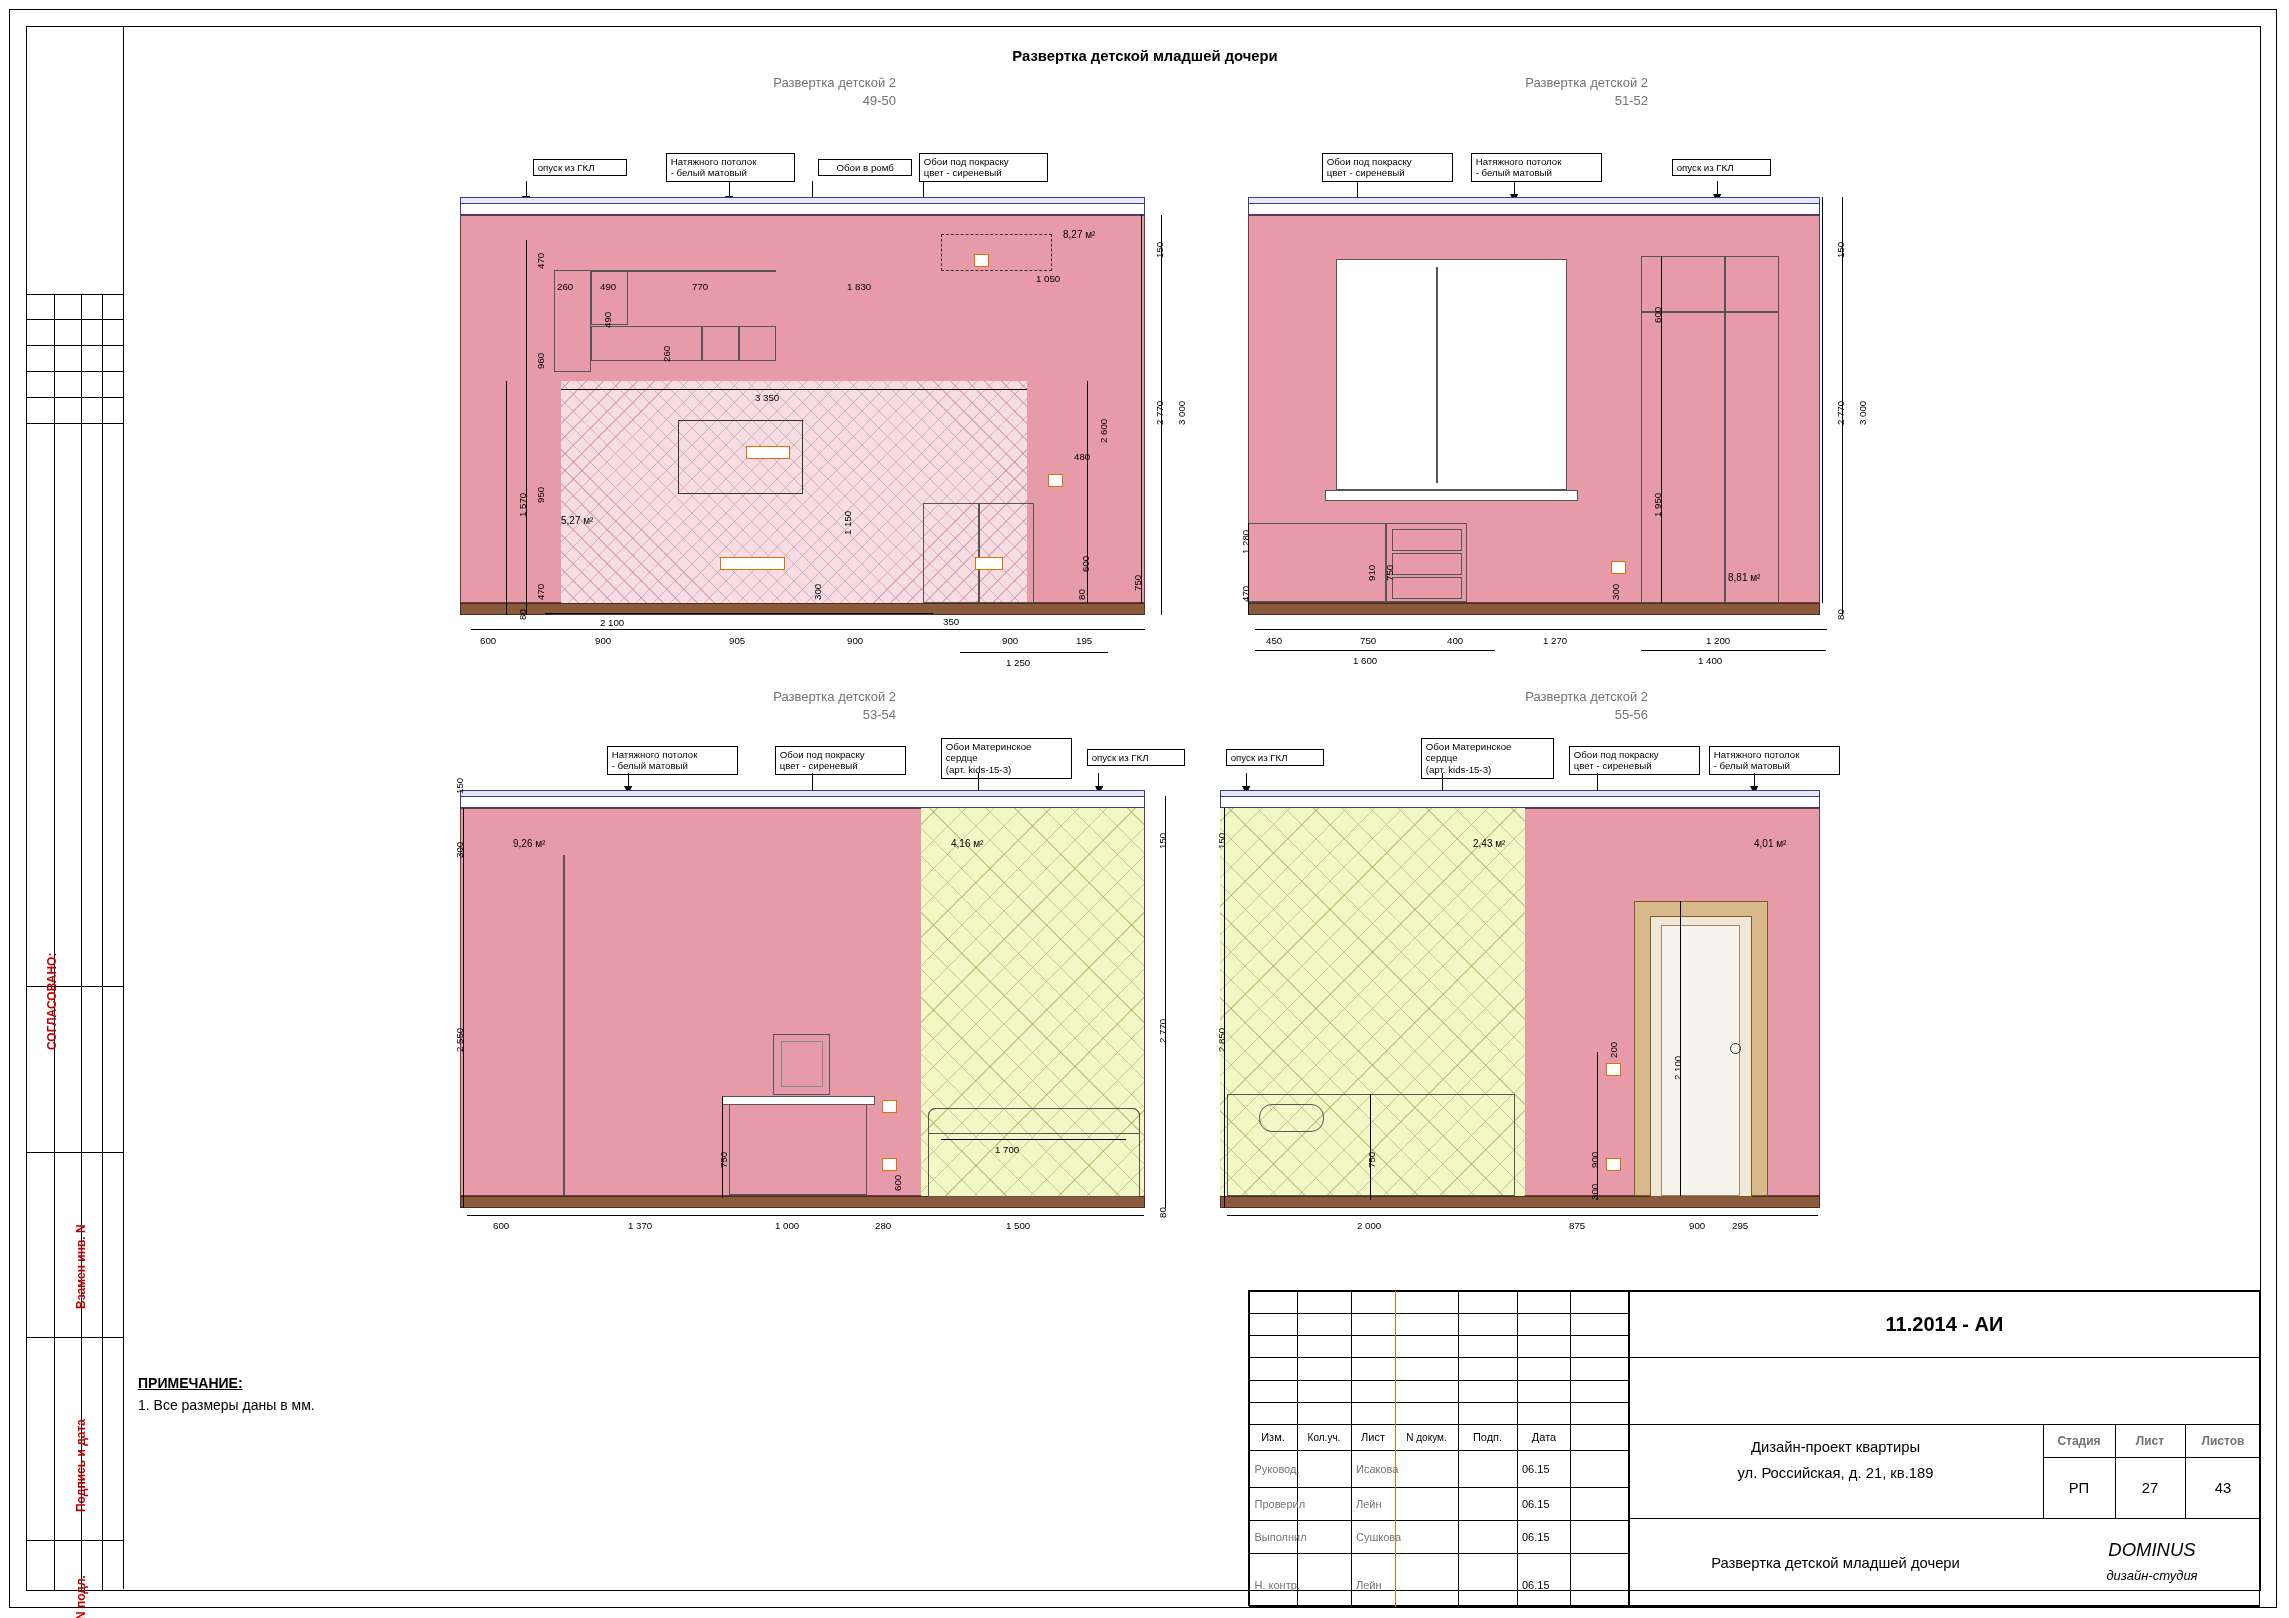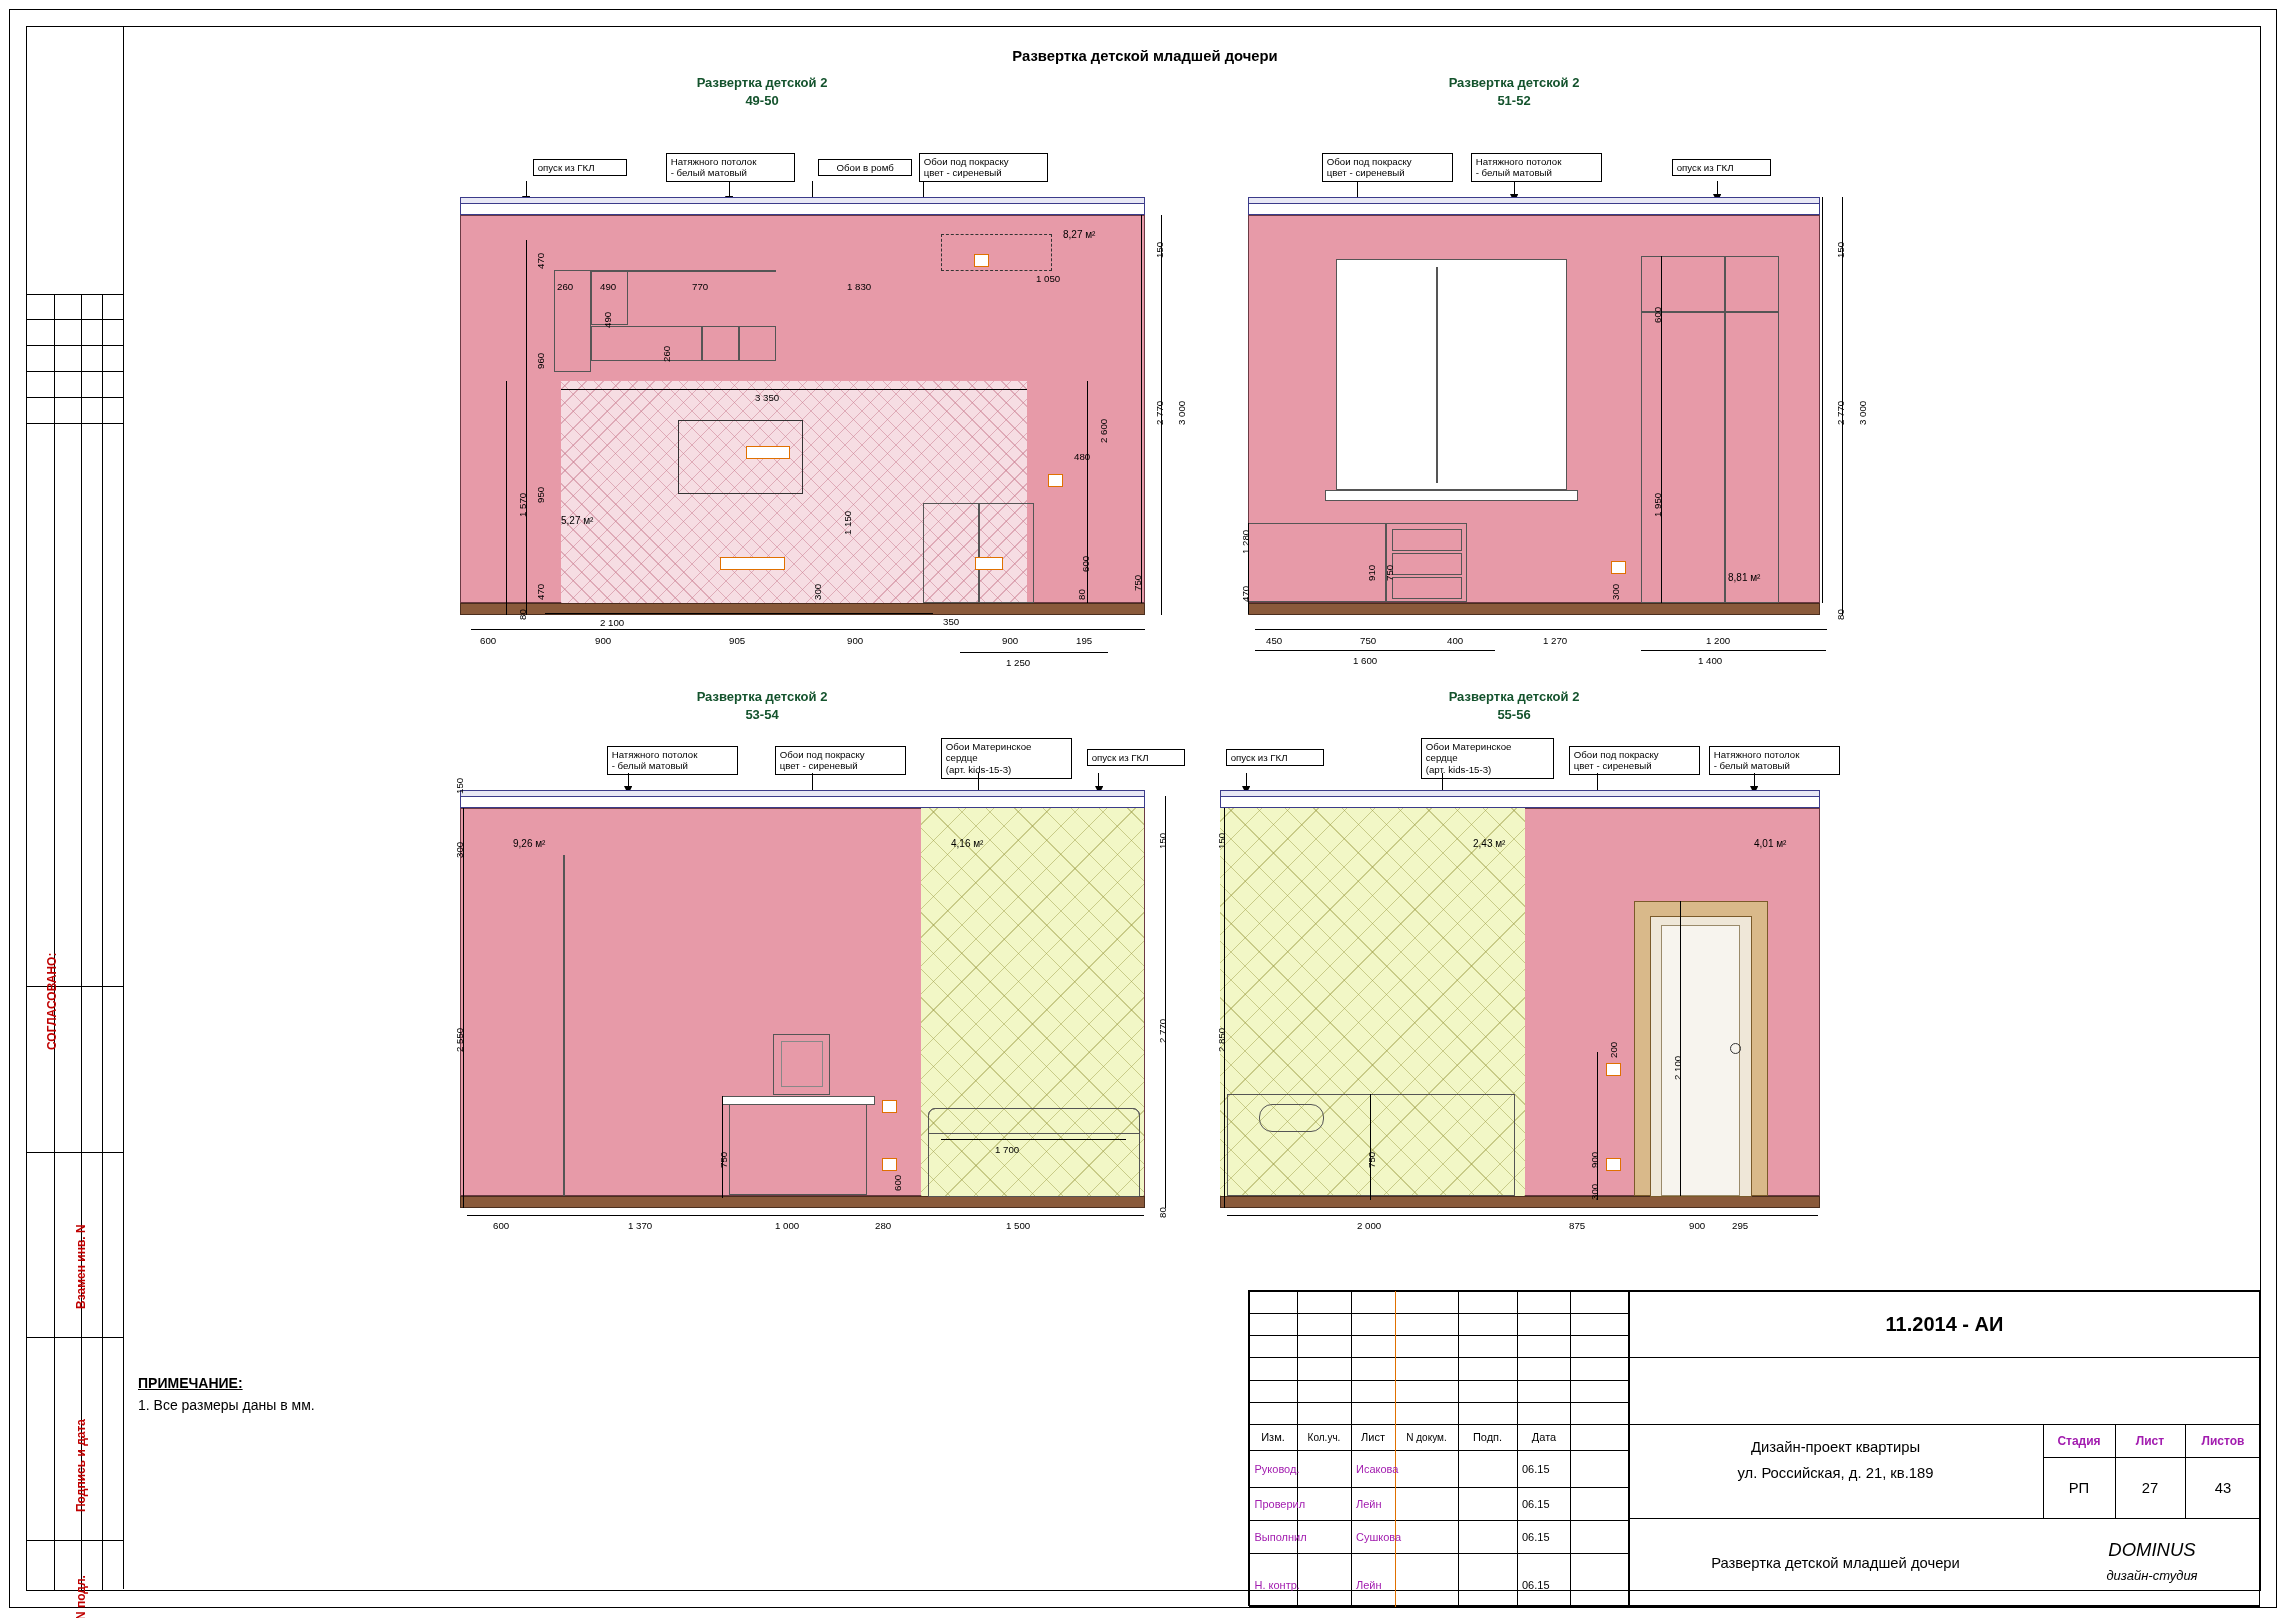--- a/index.html
+++ b/index.html
@@ -6,37 +6,37 @@
   body{width:2290px;height:1619px;font-family:"Liberation Sans",sans-serif;color:#000;position:relative;overflow:hidden;}
   .sheet{position:absolute;left:0;top:0;width:2290px;height:1619px;}
   .frame-outer{position:absolute;left:9.2px;top:9.2px;width:2266px;height:1597px;border:1.8px solid #000;}
   .frame-inner{position:absolute;left:26px;top:26px;width:2233px;height:1563px;border:0.9px solid #000;}
   .left-col{position:absolute;left:26px;top:26px;width:97px;height:1563px;border-right:0.9px solid #000;}
   .left-col .hline{position:absolute;left:0;width:97px;height:0;border-top:0.9px solid #000;}
   .left-col .vline{position:absolute;top:0;width:0;border-left:0.9px solid #000;}
   .vtext{position:absolute;transform-origin:0 0;transform:rotate(-90deg);white-space:nowrap;font-size:12px;font-weight:bold;}
   .vtext.red{color:#c00000;}
   .title-main{position:absolute;top:48px;left:0;width:2290px;text-align:center;font-size:14.8px;font-weight:bold;}
-  .elev-title{position:absolute;text-align:center;color:#14532d;font-size:13px;font-weight:bold;line-height:1.35;}
+  .elev-title{position:absolute;text-align:right;color:#737373;font-size:13px;font-weight:normal;line-height:1.35;}
   .note-box{position:absolute;border:0.9px solid #000;background:#fff;font-size:9.7px;line-height:1.2;padding:1.8px 3.7px;white-space:pre-line;}
   .lead{position:absolute;background:#000;}
   .dim{position:absolute;font-size:9.7px;white-space:nowrap;}
   .dimv{position:absolute;font-size:9.7px;white-space:nowrap;transform-origin:0 0;transform:rotate(-90deg);}
   .area{position:absolute;font-size:10px;}
   .wall{position:absolute;background:#e79aa8;border:0.9px solid #6b3a44;box-sizing:border-box;}
   .ceil{position:absolute;background:#e8e8f5;border:0.9px solid #3b3b8a;box-sizing:border-box;}
   .ceil2{position:absolute;background:#fff;border:0.9px solid #3b3b8a;box-sizing:border-box;}
   .floor{position:absolute;background:#8a5a3b;border:0.9px solid #4a2d1d;box-sizing:border-box;}
   .objl{position:absolute;border:0.9px solid #555;box-sizing:border-box;background:transparent;}
   .dimline{position:absolute;background:#000;}
   .socket{position:absolute;border:0.9px solid #e07000;box-sizing:border-box;background:#fff;}
   .stamp{position:absolute;border:0.9px solid #000;box-sizing:border-box;}
   .stamp .cell{position:absolute;box-sizing:border-box;display:flex;align-items:center;font-size:11px;}
   .stamp .bx{position:absolute;box-sizing:border-box;border:0.9px solid #000;}
-  .red{color:#a21caf;}
+  .red{color:#737373;}
   .ctr{justify-content:center;text-align:center;}
   .notes-block{position:absolute;font-size:14px;}
   .notes-block .hdr{font-weight:bold;text-decoration:underline;}
   .grid-h{position:absolute;height:0;border-top:0.9px solid #000;}
   .grid-v{position:absolute;width:0;border-left:0.9px solid #000;}
   .grid-vo{position:absolute;width:0;border-left:0.9px solid #e07000;}
   .win{position:absolute;background:#fff;border:1.8px solid #555;box-sizing:border-box;}
   .door{position:absolute;box-sizing:border-box;}
   .hatch{position:absolute;box-sizing:border-box;background:
     repeating-linear-gradient(45deg, rgba(200,120,140,.5) 0 0.9px, transparent 0.9px 12px),

